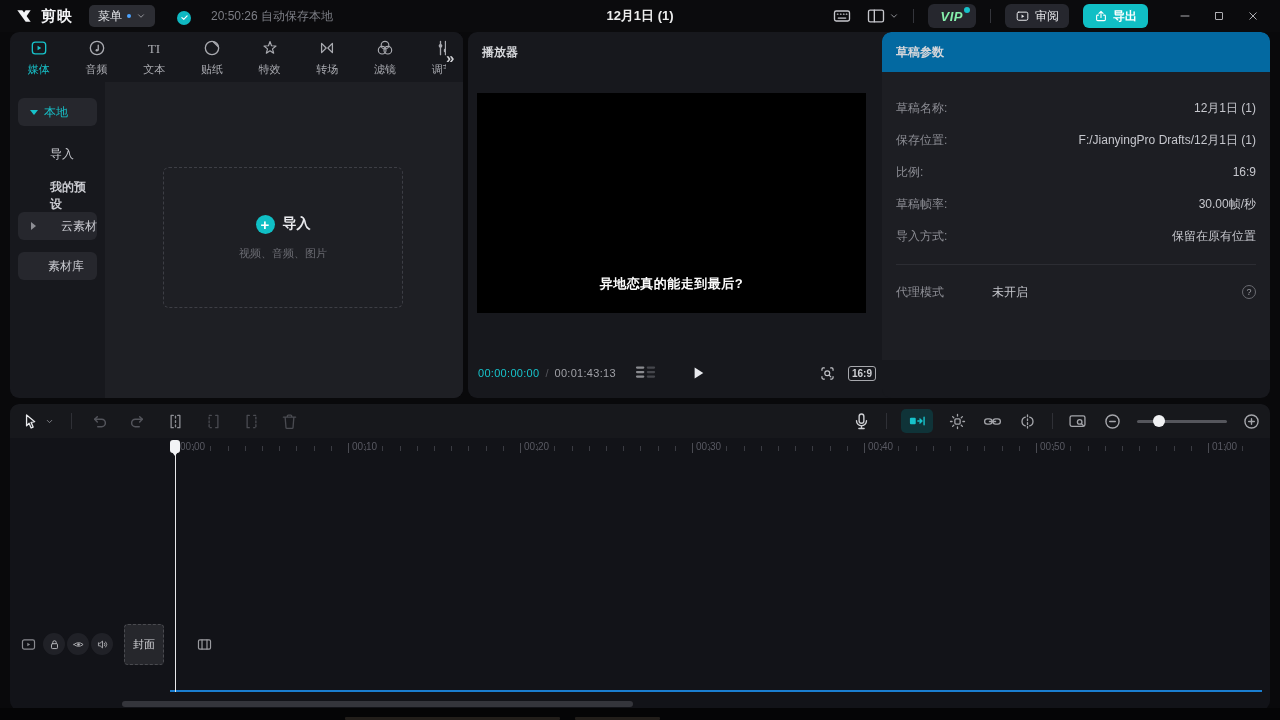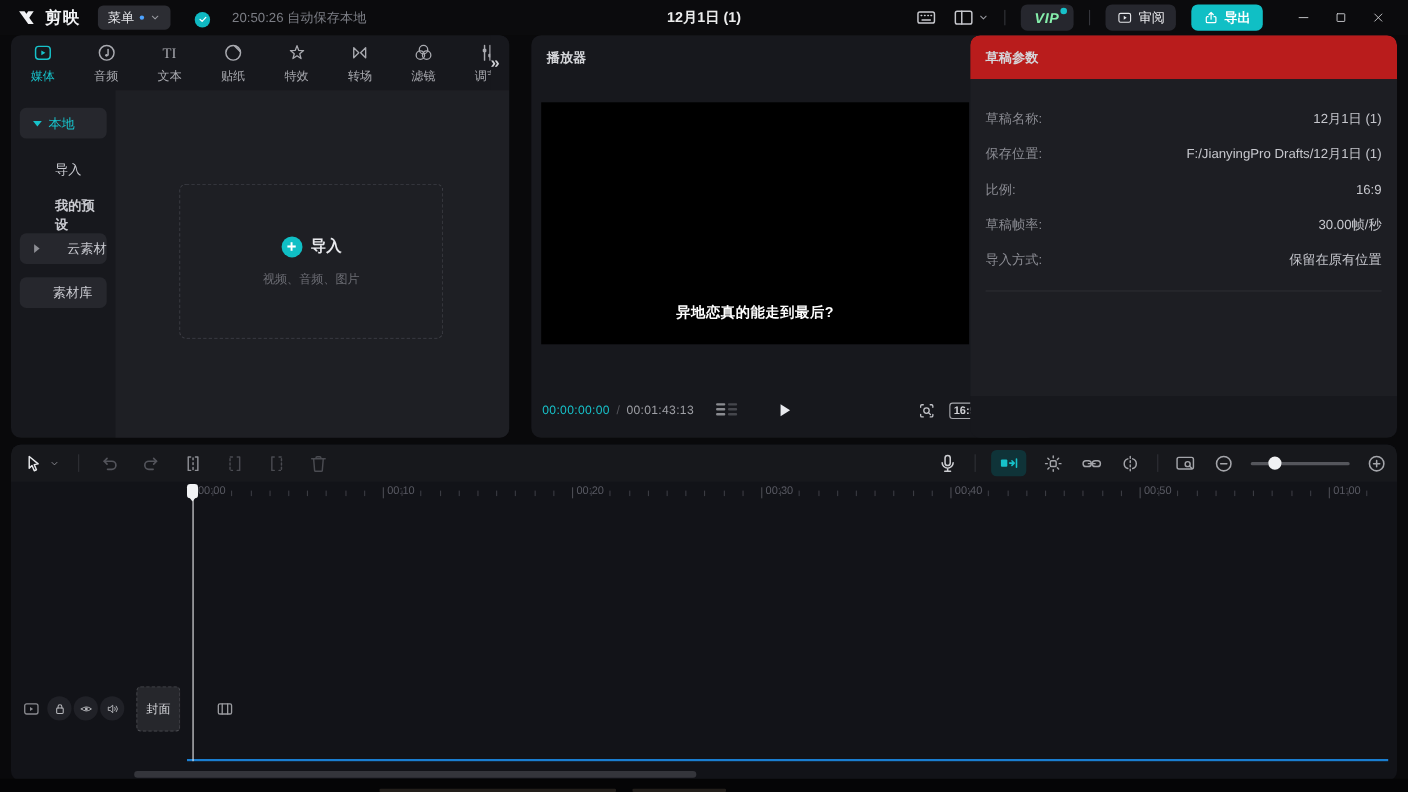--- a/index.html
+++ b/index.html
@@ -40,21 +40,21 @@
   .export-btn { height:24px; padding:0 11px; background:#10bfc5; border-radius:6px;
     display:flex; align-items:center; gap:5px; font-size:12px; font-weight:700; color:#ffffff; }
   .export-btn .icon { width:14px; height:14px; }
   .win-controls { display:flex; align-items:center; gap:0; margin-left:6px; }
   .win-btn { width:34px; height:32px; display:flex; align-items:center; justify-content:center; color:#d5d6da; }
   .win-btn .icon { width:12px; height:12px; }
 
   
   .panel { position:absolute; background:#17181d; border-radius:9px; }
   .media-panel  { left:10px;  top:32px; width:453px;  height:366px; overflow:hidden; }
-  .player-panel { left:468px; top:32px; width:460px;  height:366px;margin-left:15px; }
+  .player-panel { left:468px; top:32px; width:460px;  height:366px; }
   .draft-panel  { left:882px; top:32px; width:388px;  height:366px; overflow:hidden; }
   .timeline-panel { left:10px; top:404px; width:1260px; height:306px; background:#121318; overflow:hidden; }
 
   
   .tab-strip { position:relative; height:50px; display:flex; overflow:hidden; }
   .tab { flex:0 0 57.7px; display:flex; flex-direction:column; align-items:center; justify-content:center;
     gap:4px; color:#a9aab0; }
   .tab .t-icon { width:20px; height:20px; }
   .tab .t-label { font-size:11px; }
   .tab.active { color:#17c2ca; }
@@ -96,21 +96,21 @@
   .tc-total { font-size:11px; color:#9fa0a6; letter-spacing:.3px; }
   .frames-icon { width:24px; height:18px; color:#5c5d63; margin-left:14px; }
   .play-btn { position:absolute; left:50%; top:50%; transform:translate(-50%,-50%);
     width:18px; height:18px; color:#e9eaee; }
   .pc-right { position:absolute; right:10px; top:0; height:30px; display:flex; align-items:center; gap:11px; }
   .pc-icon { width:19px; height:19px; color:#c3c4c9; }
   .ratio-box { border:1px solid #a7a8ad; border-radius:3px; padding:1px 3px;
     font-size:10px; font-weight:700; color:#d0d1d5; }
 
   
-  .draft-header { height:40px; background:#b91c1c; display:flex; align-items:center; padding:0 14px;
+  .draft-header { height:40px; background:#0369a1; display:flex; align-items:center; padding:0 14px;
     font-size:12px; font-weight:700; color:#d5d6da; border-radius:9px 9px 0 0; }
   .draft-body { position:absolute; left:0; top:40px; right:0; bottom:38px; background:#1d1e23; }
   .draft-rows { padding:20px 14px 0; }
   .draft-row { height:32px; display:flex; align-items:center;justify-content:space-between; }
   .dr-label { width:96px; font-size:12px; color:#8b8c93; }
   .dr-value { font-size:12px; color:#c6c7cd; }
   .dr-value.underline { border-bottom:1px solid #85868c; padding-bottom:1px; }
   .draft-divider { margin:12px 14px 0; height:1px; background:#2c2d33; }
   .proxy-row { position:relative; margin-top:12px; height:30px; display:flex; align-items:center; padding:0 14px; }
   .q-icon { position:absolute; right:14px; top:8px; width:14px; height:14px; border:1px solid #6a6b71;
@@ -443,20 +443,25 @@
           <div class="draft-row">
             <span class="dr-label">草稿帧率:</span>
             <span class="dr-value">30.00帧/秒</span>
           </div>
           <div class="draft-row">
             <span class="dr-label">导入方式:</span>
             <span class="dr-value">保留在原有位置</span>
           </div>
         </div>
       <div class="draft-divider"></div>
+      <div class="proxy-row">
+        <span class="dr-label">代理模式</span>
+        <span class="dr-value">未开启</span>
+        <span class="q-icon">?</span>
+      </div>
     </div>
   </div>
 
   <div class="panel timeline-panel">
     <div class="tl-toolbar">
       <div class="tl-left">
         <span class="cursor-group">
           <span class="icon tl-icon" style="color:#e8e9ec">
               <svg viewBox="0 0 24 24" fill="none" stroke="currentColor" stroke-width="1.5" stroke-linecap="round" stroke-linejoin="round">
                 <path d="M7.5 4.5 L16.8 12.2 L12.7 13 L15 18.4 L12.7 19.4 L10.4 14 L7.5 16.8 Z"></path>

